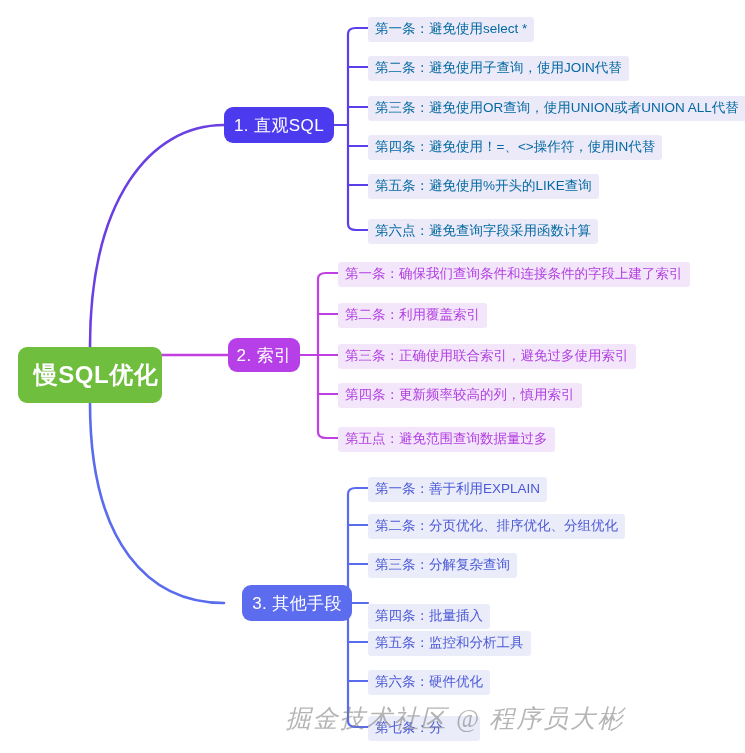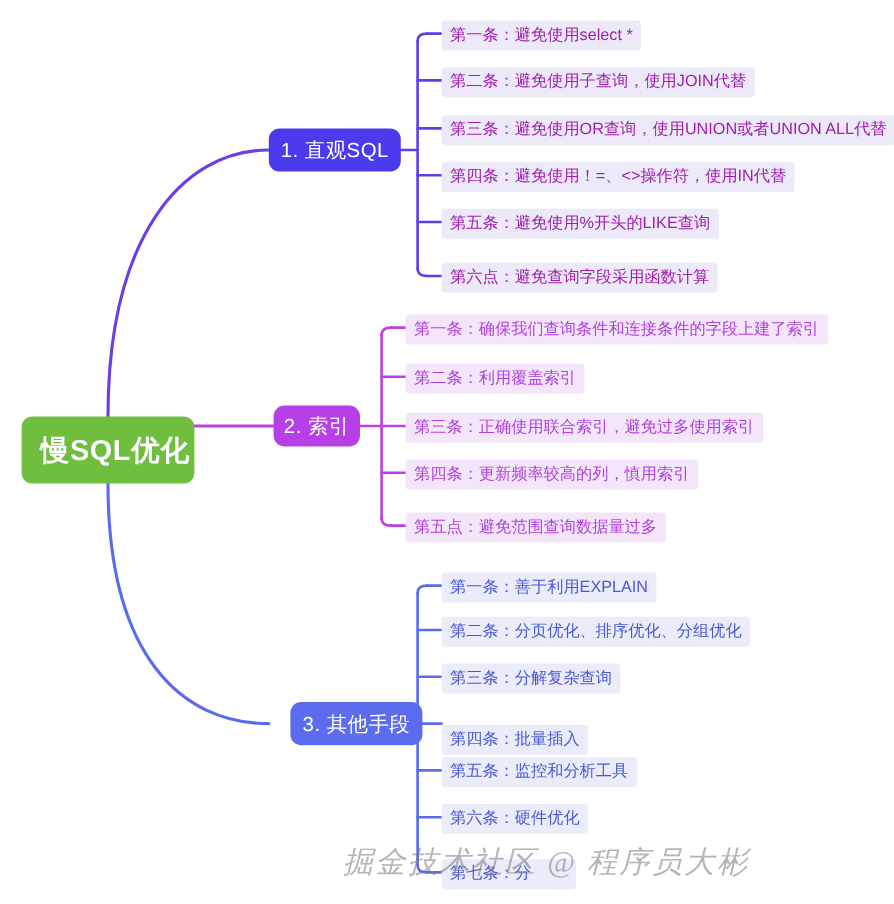--- a/index.html
+++ b/index.html
@@ -70,21 +70,21 @@
     display: flex;
     align-items: center;
     white-space: nowrap;
     font-size: 13.5px;
     padding: 3px 7px 4px 7px;
     border-radius: 3px;
     line-height: 1.35;
   }
   .leaf-g1 {
     background: #eceaf9;
-    color: #a21caf;
+    color: #0369a1;
   }
   .leaf-g2 {
     background: #f3e6fb;
     color: #b13fe0;
   }
   .leaf-g3 {
     background: #eaecf9;
     color: #4a58d6;
   }
 

